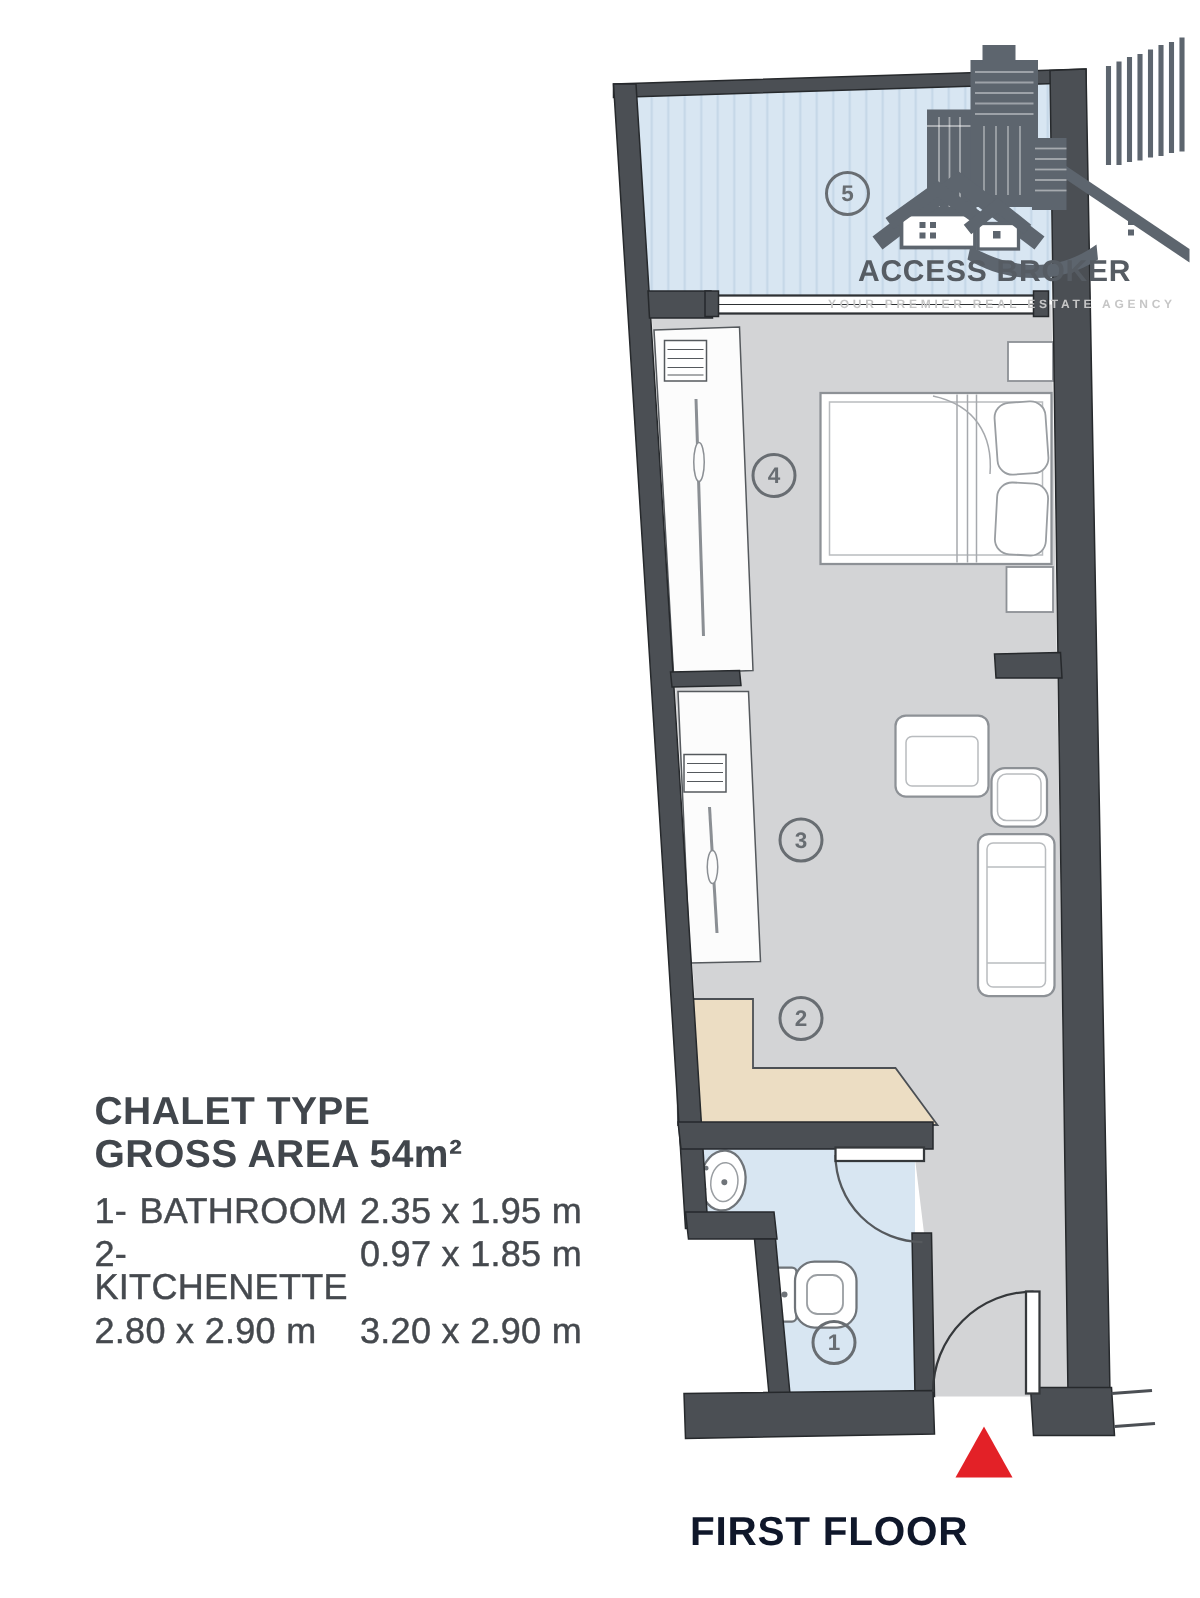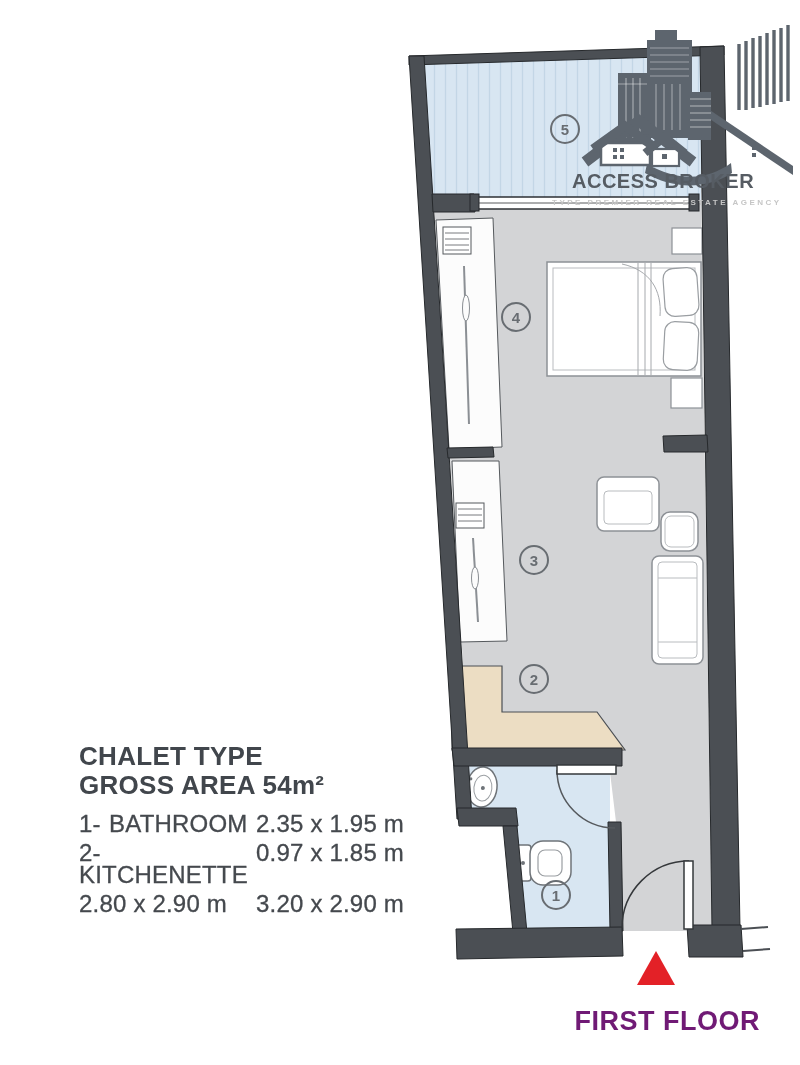--- a/index.html
+++ b/index.html
@@ -8,29 +8,29 @@
     --text:#45494f; --tagline:#c6c6c6;
   }
   html,body{margin:0;padding:0;}
   body{width:800px;height:1065px;background:#ffffff;font-family:"Liberation Sans",sans-serif;}
   .stage{position:relative;width:800px;height:1065px;overflow:hidden;background:#ffffff;}
   svg.plan{position:absolute;left:0;top:0;}
   .logo-name{position:absolute;left:572px;top:170px;width:180px;text-align:left;
     font-size:20px;font-weight:800;letter-spacing:.5px;color:#565c63;white-space:nowrap;}
   .logo-tagline{position:absolute;left:552px;top:198px;width:220px;text-align:center;
     font-size:8px;font-weight:700;letter-spacing:2.5px;color:var(--tagline);white-space:nowrap;}
-  .legend{position:absolute;left:63px;top:742px;color:var(--text);margin-left:16px;}
+  .legend{position:absolute;left:63px;top:726px;color:var(--text);}
   .legend-title{font-size:26px;font-weight:800;line-height:29px;letter-spacing:.3px;color:#41464c;}
   .legend-rows{margin-top:13px;display:grid;grid-template-columns:177px auto;row-gap:7px;
     font-size:24px;line-height:22px;color:#45494e;letter-spacing:.2px;-webkit-text-stroke:.3px currentColor;}
   .lnum{display:inline-block;width:30px;}
   .marker{position:absolute;width:26px;height:26px;border:2px solid var(--marker);border-radius:50%;
     color:var(--marker);font-size:15px;font-weight:700;display:flex;align-items:center;justify-content:center;}
-  .floor-label{position:absolute;left:460px;top:1006px;width:300px;text-align:right;
-    font-size:27px;font-weight:800;letter-spacing:.5px;color:#701a75;}
+  .floor-label{position:absolute;left:460px;top:1006px;width:300px;text-align:left;
+    font-size:27px;font-weight:800;letter-spacing:.5px;color:#0f172a;}
 </style>
 </head>
 <body>
 
 <div class="stage">
 
   <svg class="plan" width="800" height="1065" viewBox="0 0 800 1065">
     <defs>
       <pattern id="deck" patternUnits="userSpaceOnUse" width="11" height="12">
         <rect width="11" height="12" fill="var(--wet)"></rect>
@@ -197,21 +197,21 @@
       <rect x="652" y="149" width="27" height="17" fill="#ffffff" stroke="var(--logo)" stroke-width="2.2"></rect>
       <path d="M 645,153 L 665,137 L 685,153" fill="none" stroke="var(--logo)" stroke-width="8"></path>
       <rect x="662" y="154" width="5" height="5"></rect>
       <path d="M 647,164 C 678,182 708,180 731,163 L 732,173 C 706,190 672,189 645,173 Z"></path>
       <rect x="752" y="146" width="4" height="4"></rect>
         <rect x="752" y="153" width="4" height="4"></rect>
     </g>
   </svg>
 
   <div class="logo-name">ACCESS BROKER</div>
-  <div class="logo-tagline">TYPE PREMIER REAL ESTATE AGENCY</div>
+  <div class="logo-tagline">YOUR PREMIER REAL ESTATE AGENCY</div>
 
   <div class="legend">
     <div class="legend-title">CHALET TYPE</div>
     <div class="legend-title">GROSS AREA 54m²</div>
     <div class="legend-rows">
       <div><span class="lnum">1-</span><span>BATHROOM</span></div>
       <div>2.35 x 1.95 m</div>
       <div><span class="lnum">2-</span><span>KITCHENETTE</span></div>
       <div>0.97 x 1.85 m</div>
       <div>2.80 x 2.90 m</div>

